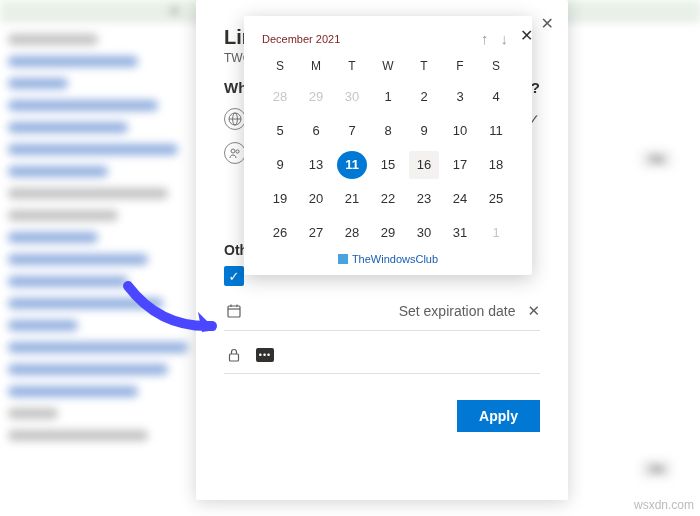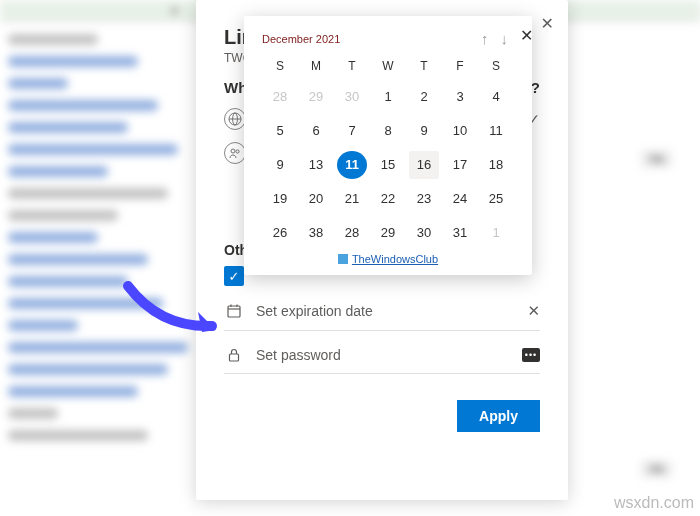--- a/index.html
+++ b/index.html
@@ -21,21 +21,21 @@
 .dialog .sub { font-size: 12px; color: #605e5c; margin-top: 2px; }
 .dialog .who { font-size: 15px; font-weight: 600; color: #323130; margin-top: 14px; }
 .opt { display: flex; align-items: center; gap: 12px; margin-top: 12px; }
 .opt .ico { width: 22px; height: 22px; border: 1.5px solid #888; border-radius: 50%; display: flex; align-items: center; justify-content: center; font-size: 12px; color: #666; }
 .check { margin-left: auto; color: #555; font-size: 14px; }
 .other { font-size: 14px; font-weight: 600; color: #323130; margin-top: 78px; }
 .chk { width: 20px; height: 20px; background: #0078d4; border-radius: 2px; display: inline-flex; align-items: center; justify-content: center; color: #fff; font-size: 13px; margin-top: 8px; }
 
 .field { display: flex; align-items: center; gap: 12px; border-bottom: 1px solid #e1dfdd; padding: 10px 0; margin-top: 6px; }
 .field .ficon { width: 20px; color: #605e5c; font-size: 16px; display: flex; justify-content: center; }
-.field .ftext { flex: 1; font-size: 14px; color: #605e5c; }
+.field .ftext { flex: 1; font-size: 14px; color: #605e5c; text-align: right; }
 .field .faction { color: #605e5c; font-size: 15px; cursor: pointer; }
 .dots { width: 18px; height: 14px; background: #323130; border-radius: 2px; color: #fff; font-size: 9px; display: flex; align-items: center; justify-content: center; letter-spacing: 1px; }
 
 .btns { display: flex; justify-content: flex-end; gap: 2px; margin-top: 26px; align-items: flex-end; }
 .btn { font-size: 14px; padding: 8px 22px; border: none; cursor: pointer; font-weight: 600; }
 .btn.primary { background: #0078d4; color: #fff; }
 .btn.secondary { background: #fff; color: #323130; border: 1px solid #c8c6c4; }
 
 
 .cal { position: absolute; left: 244px; top: 16px; width: 288px; background: #fff; box-shadow: 0 4px 20px rgba(0,0,0,.22); border-radius: 2px; padding: 14px 18px 10px 18px; z-index: 5; }
@@ -43,27 +43,27 @@
 .cal .hdr .title { font-size: 11px; font-weight: 400; color: #7f1d1d; flex: 1; }
 .cal .nav { color: #a19f9d; font-size: 15px; padding: 0 6px; cursor: pointer; }
 .closex { color: #323130; font-size: 16px; cursor: pointer; padding: 4px; }
 .grid { display: grid; grid-template-columns: repeat(7, 1fr); text-align: center; margin-top: 8px; row-gap: 6px; }
 .dow { font-size: 12px; color: #323130; font-weight: 400; padding: 4px 0; }
 .day { font-size: 13px; color: #323130; width: 30px; height: 28px; line-height: 28px; margin: 0 auto; border-radius: 2px; cursor: pointer; }
 .day.out { color: #c8c6c4; }
 .day.sel { background: #0078d4; color: #fff; border-radius: 50%; font-weight: 600; }
 .day.hov { background: #f3f2f1; }
 .cursor { position: absolute; pointer-events: none; font-size: 14px; color: #000; }
-.wm { display: flex; align-items: center; justify-content: center; gap: 4px; font-size: 11px; color: #1a5fb4; margin-top: 6px; text-decoration: underline; }
+.wm { display: flex; align-items: center; justify-content: center; gap: 4px; font-size: 11px; color: #1a5fb4; margin-top: 6px; }
 .wm .sq { width: 10px; height: 10px; background: #4aa3df; }
 
 
 .arrow { position: absolute; left: 120px; top: 278px; z-index: 6; }
 
-.credit { position: absolute; right: 6px; bottom: 4px; font-size: 16px; color: #bbb; }
+.credit { position: absolute; right: 6px; bottom: 4px; font-size: 12px; color: #bbb; }
 
 .dialog-close { position: absolute; right: 14px; top: 14px; color: #605e5c; font-size: 16px; cursor: pointer; }
 </style>
 </head>
 <body>
 
 <div class="bg">
   <div class="colhdr">
     <div>A</div>
     <div>B</div>
@@ -177,21 +177,20 @@
     <div class="faction">✕</div>
   </div>
 
   <div class="field">
     <div class="ficon">
       <svg width="14" height="16" viewBox="0 0 14 16">
           <rect x="2.5" y="7" width="9" height="7" rx="1" fill="none" stroke="#605e5c" stroke-width="1.2"></rect>
           <path d="M4.5 7V5a2.5 2.5 0 015 0v2" fill="none" stroke="#605e5c" stroke-width="1.2"></path>
         </svg>
     </div>
-    <div class="ftext">Set password</div>
     <div class="dots">•••</div>
   </div>
 
   <div class="btns">
     <button class="btn primary">Apply</button>
   </div>
 </div>
 
 <div class="cal">
   <div class="hdr">
@@ -229,21 +228,21 @@
       <div class="day">17</div>
       <div class="day">18</div>
       <div class="day">19</div>
       <div class="day">20</div>
       <div class="day">21</div>
       <div class="day">22</div>
       <div class="day">23</div>
       <div class="day">24</div>
       <div class="day">25</div>
       <div class="day">26</div>
-      <div class="day">38</div>
+      <div class="day">27</div>
       <div class="day">28</div>
       <div class="day">29</div>
       <div class="day">30</div>
       <div class="day">31</div>
       <div class="day out">1</div>
     </div>
   <div class="wm">
     <div class="sq"></div>
     <span>TheWindowsClub</span>
   </div>

